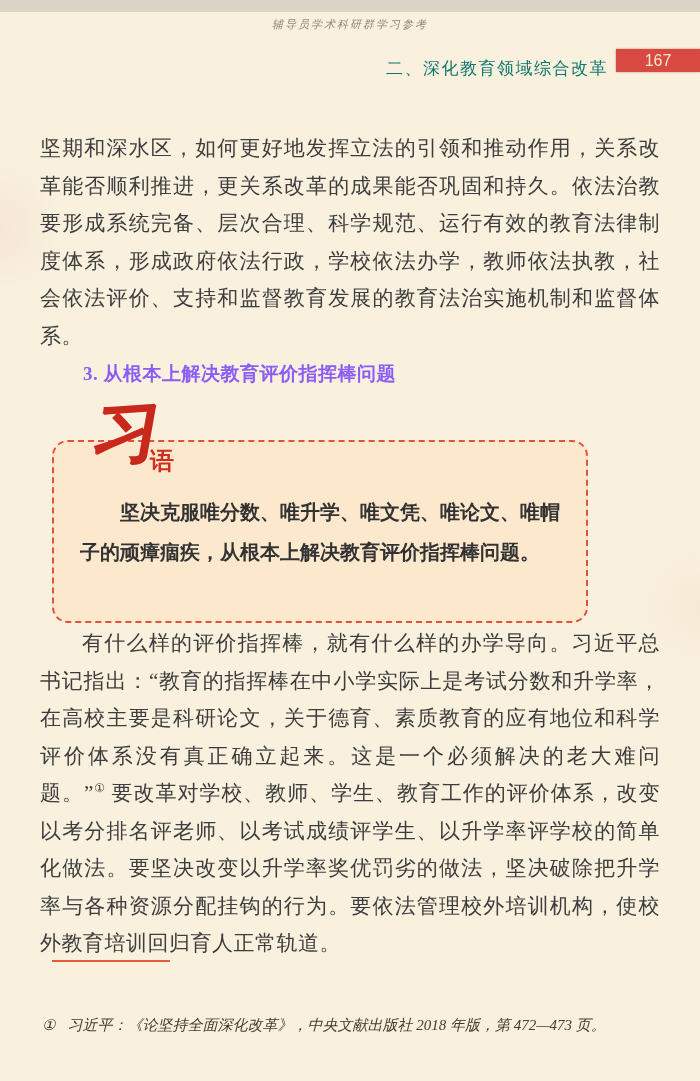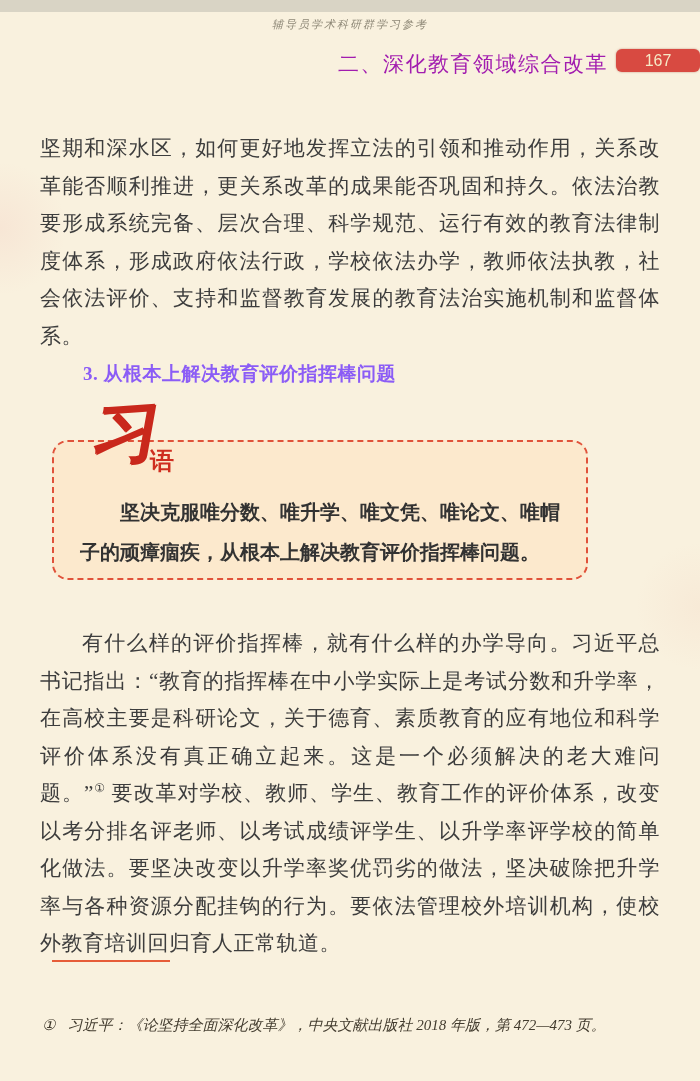--- a/index.html
+++ b/index.html
@@ -30,39 +30,38 @@
     letter-spacing: 2px;
     color: #8d8776;
   }
   .header-row {
     position: absolute;
     top: 37px; right: 0; left: 0;
     height: 24px;
   }
   .chapter-title {
     position: absolute;
-    right: 92px; top: 1px;
+    right: 92px; top: 8px;
     font-family: "Liberation Sans", "DejaVu Sans", sans-serif;
-    font-size: 21px;
+    font-size: 17px;
     letter-spacing: 1.5px;
-    color: #a21caf;
+    color: #0f766e;
     white-space: nowrap;
   }
   .pagenum-badge {
     position: absolute;
     right: 0; top: 0;
     width: 84px; height: 23px;
     background: #d84a41;
     color: #f6e9c6;
     font-family: "Liberation Sans", "DejaVu Sans", sans-serif;
     font-size: 16px;
     line-height: 23px;
     text-align: center;
     box-shadow: 0 0 2px rgba(150,40,30,0.5);
-    border-radius: 6px;
   }
   .body-para {
     position: absolute;
     left: 40px; width: 620px;
     margin: 0;
     font-size: 21px;
     line-height: 37.5px;
     text-align: justify;
     color: #3d3d3d;
     letter-spacing: 0.5px;
@@ -74,21 +73,21 @@
     top: 349px; left: 83px;
     margin: 0;
     font-size: 19px;
     font-weight: bold;
     color: #8b5cf6;
     letter-spacing: 0.5px;
   }
   .callout {
     position: absolute;
     top: 428px; left: 52px;
-    width: 536px; height: 140px;
+    width: 536px; height: 183px;
     box-sizing: border-box;
     background: #fce9cd;
     border: 2px dashed #e0523a;
     border-radius: 16px;
     padding: 50px 26px 0 26px;
   }
   .quote-text {
     font-family: "Liberation Sans", "DejaVu Sans", sans-serif;
     font-weight: 600;
     font-size: 20px;

